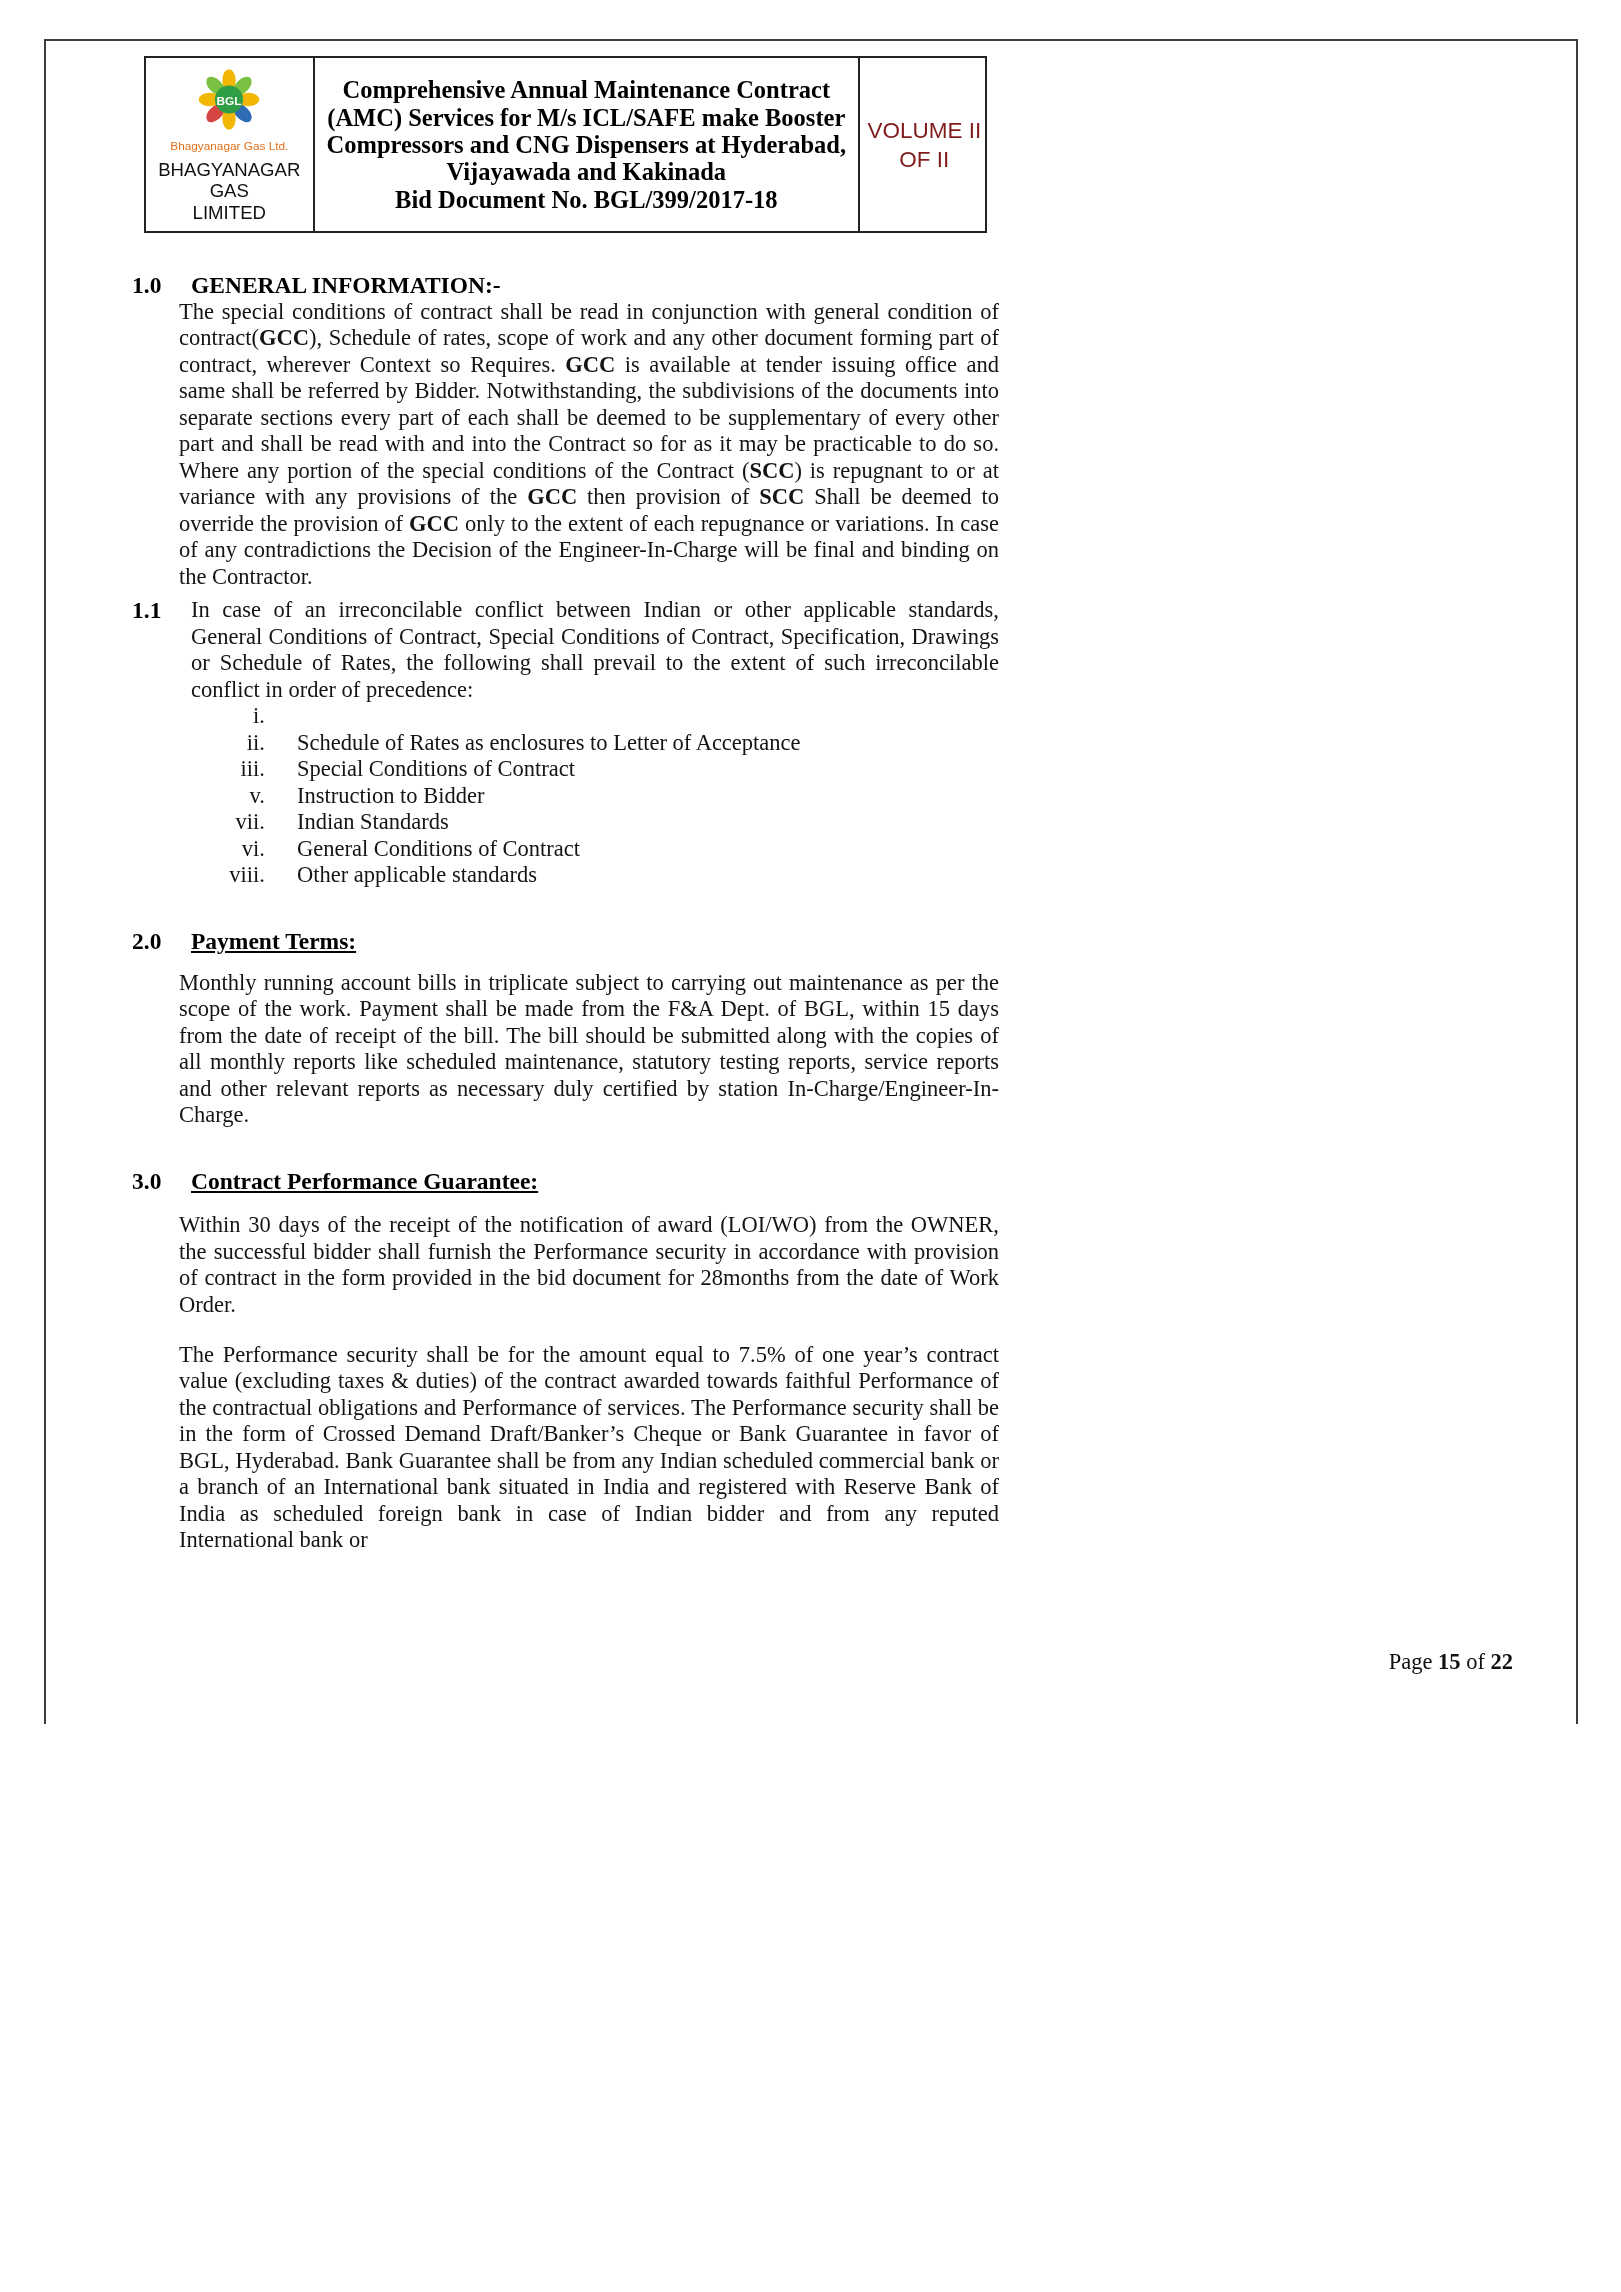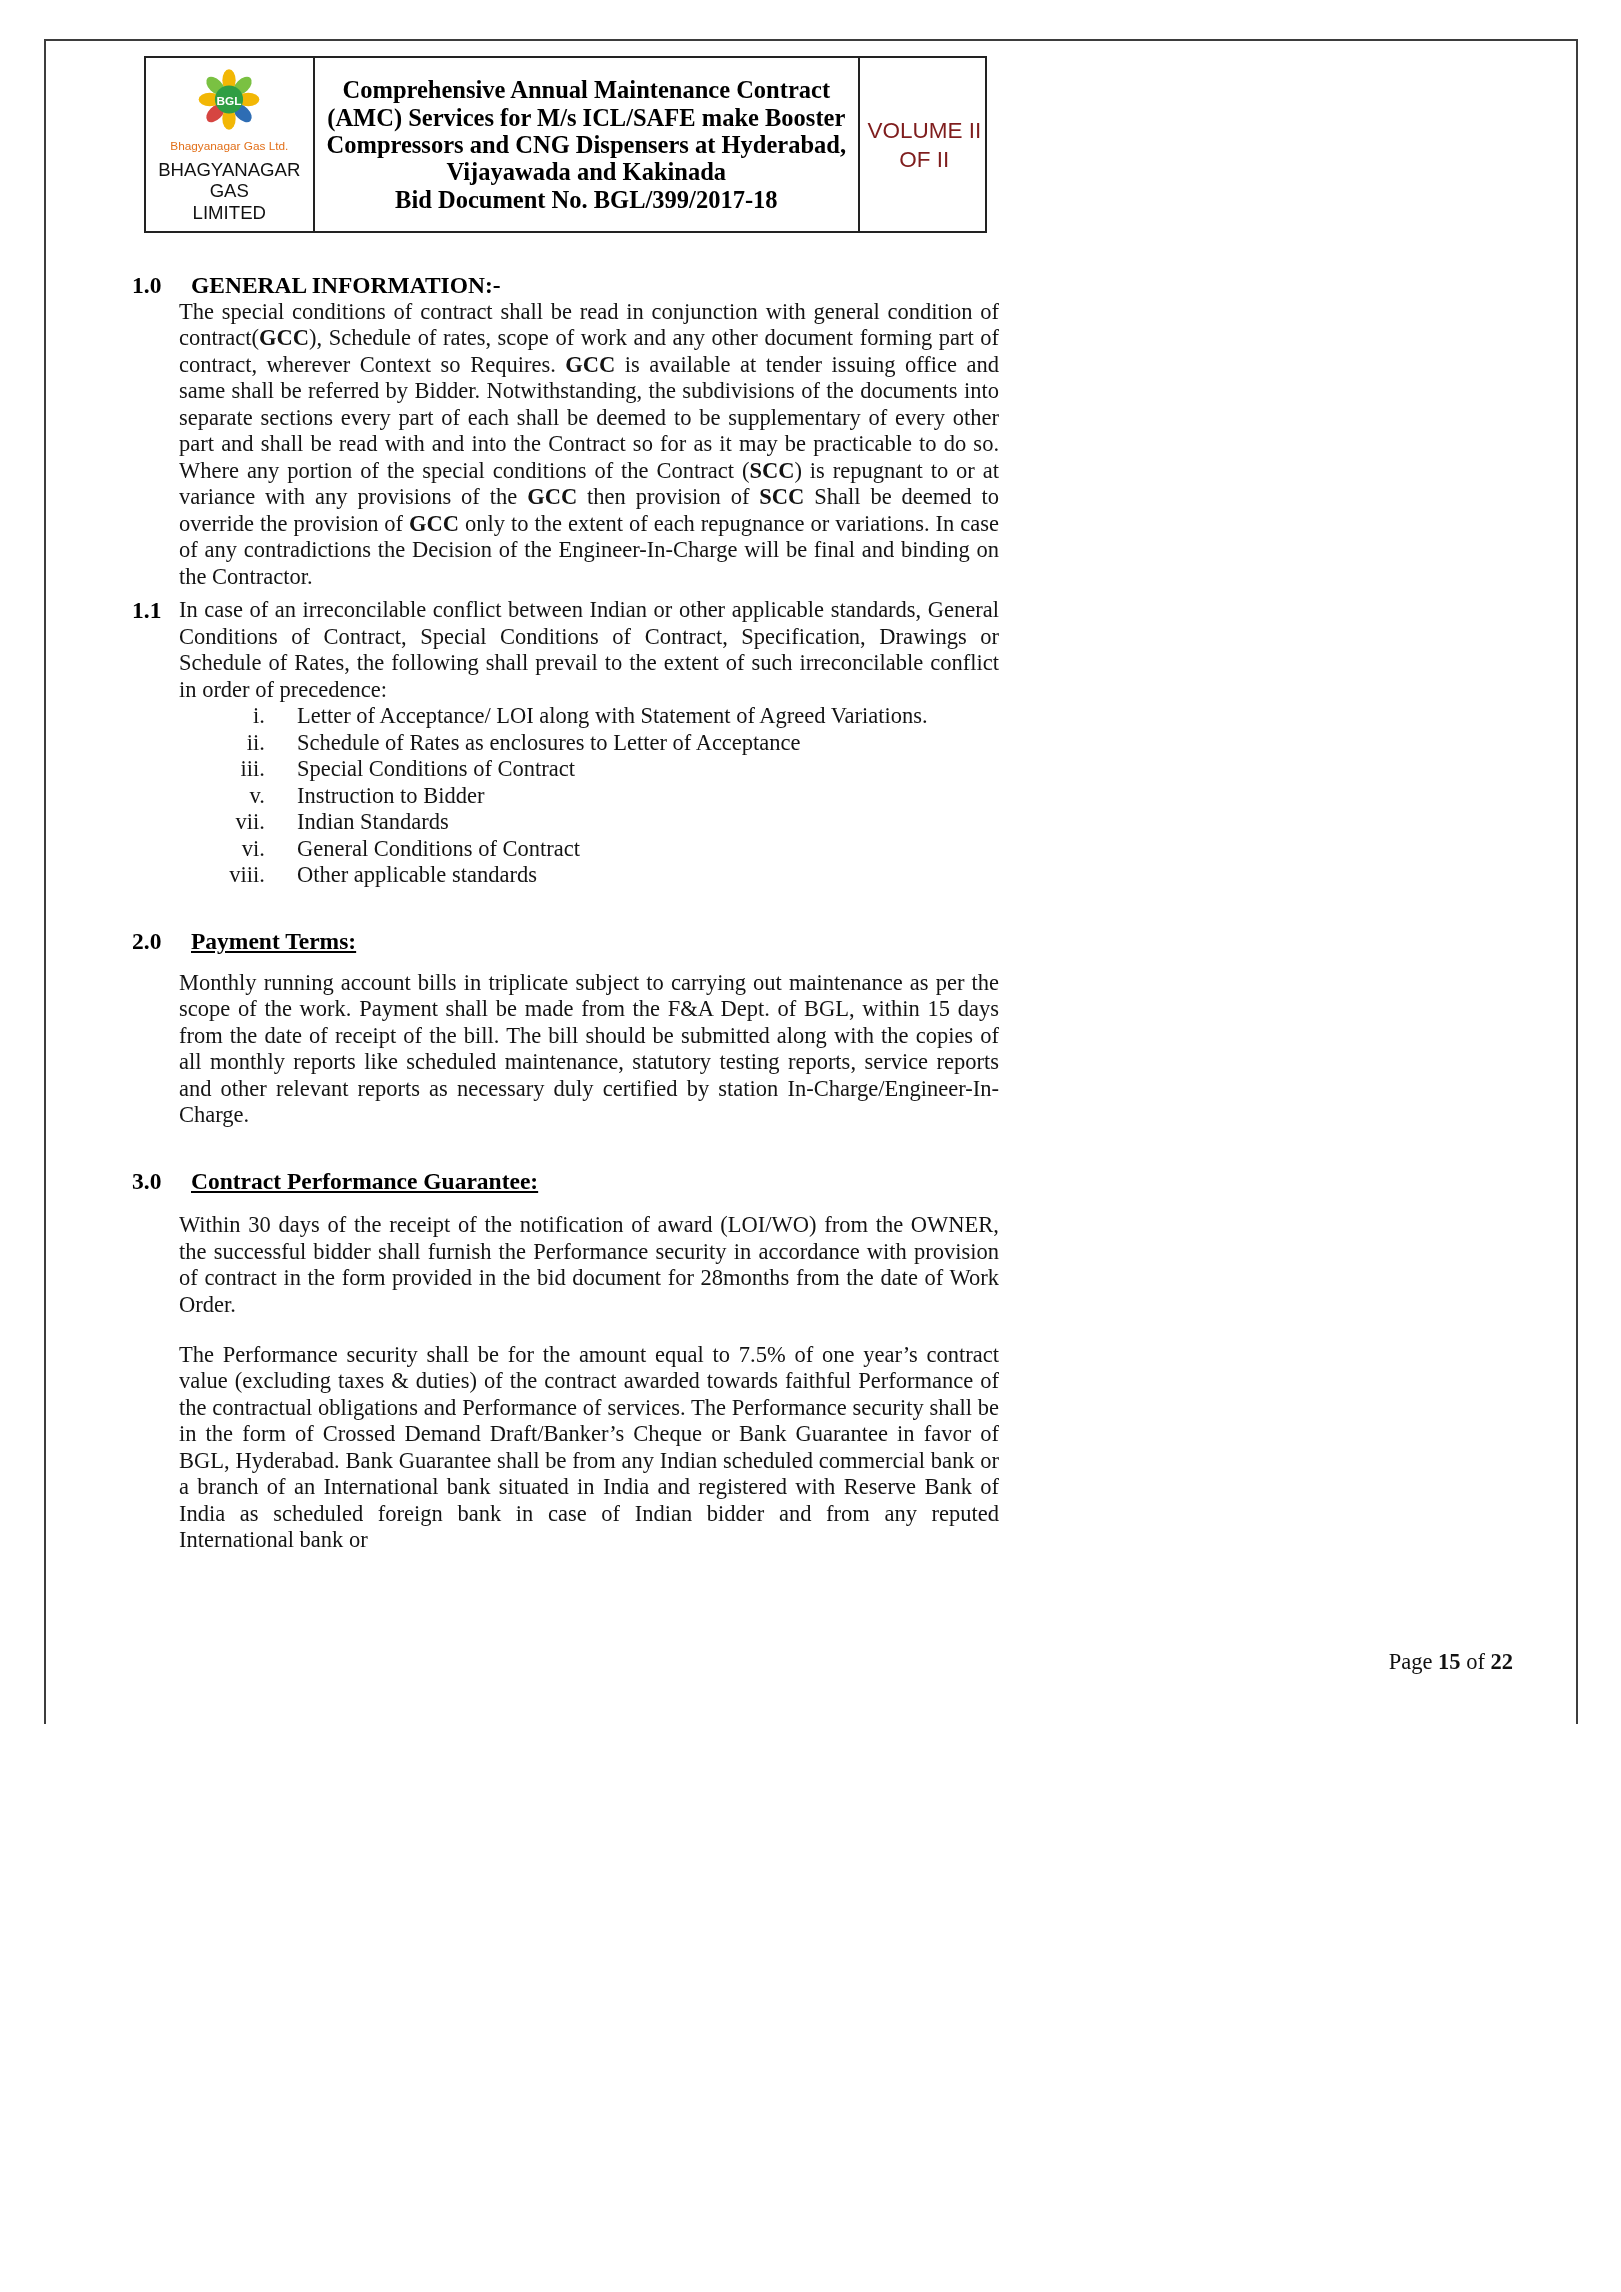--- a/index.html
+++ b/index.html
@@ -64,21 +64,21 @@
   .body-text { font-size: 22.5px; line-height: 26.5px; }
   .sec-row { display: flex; margin-top: 0; }
   .sec-num {
     flex: none; width: 47px; font-weight: bold; font-size: 23.5px; color: #000;
   }
   .sec-heading { font-weight: bold; font-size: 23.5px; color: #000; }
   .sec-heading.underline { text-decoration: underline; }
   .para {
     margin-left: 47px; text-align: justify;
   }
-  .flex-para { flex: 1; margin-left: 0; text-align: justify; }
+  .flex-para { flex: 1; margin-left: 12px; text-align: justify; }
   .mt-head { margin-top: 39px; gap: 12px; }
   .rlist { margin-left: 59px; }
   .rlist-row { display: flex; }
   .rnum { flex: none; width: 74px; text-align: right; }
   .rtext { margin-left: 32px; }
   b { font-weight: bold; }
   
   .footer {
     position: absolute;
     right: 108px; bottom: 49px;
@@ -140,21 +140,20 @@
       <p class="para"><span>The special conditions of contract shall be read in conjunction with general condition of contract(</span><b>GCC</b><span>), Schedule of rates, scope of work and any other document forming part of contract, wherever Context so Requires. </span><b>GCC</b><span> is available at tender issuing office and same shall be referred by Bidder. Notwithstanding, the subdivisions of the documents into separate sections every part of each shall be deemed to be supplementary of every other part and shall be read with and into the Contract so for as it may be practicable to do so. Where any portion of the special conditions of the Contract (</span><b>SCC</b><span>) is repugnant to or at variance with any provisions of the </span><b>GCC</b><span> then provision of </span><b>SCC</b><span> Shall be deemed to override the provision of </span><b>GCC</b><span> only to the extent of each repugnance or variations. In case of any contradictions the Decision of the Engineer-In-Charge will be final and binding on the Contractor.</span></p>
 
       <div class="sec-row" style="margin-top:6.9px;">
         <span class="sec-num">1.1</span>
         <p class="flex-para">In case of an irreconcilable conflict between Indian or other applicable standards, General Conditions of Contract, Special Conditions of Contract, Specification, Drawings or Schedule of Rates, the following shall prevail to the extent of such irreconcilable conflict in order of precedence:</p>
       </div>
 
       <div class="rlist">
         <div class="rlist-row">
             <span class="rnum">i.</span>
-            <span class="rtext">Letter of Acceptance/ LOI along with Statement of Agreed Variations.</span>
           </div>
         <div class="rlist-row">
             <span class="rnum">ii.</span>
             <span class="rtext">Schedule of Rates as enclosures to Letter of Acceptance</span>
           </div>
         <div class="rlist-row">
             <span class="rnum">iii.</span>
             <span class="rtext">Special Conditions of Contract</span>
           </div>
         <div class="rlist-row">

